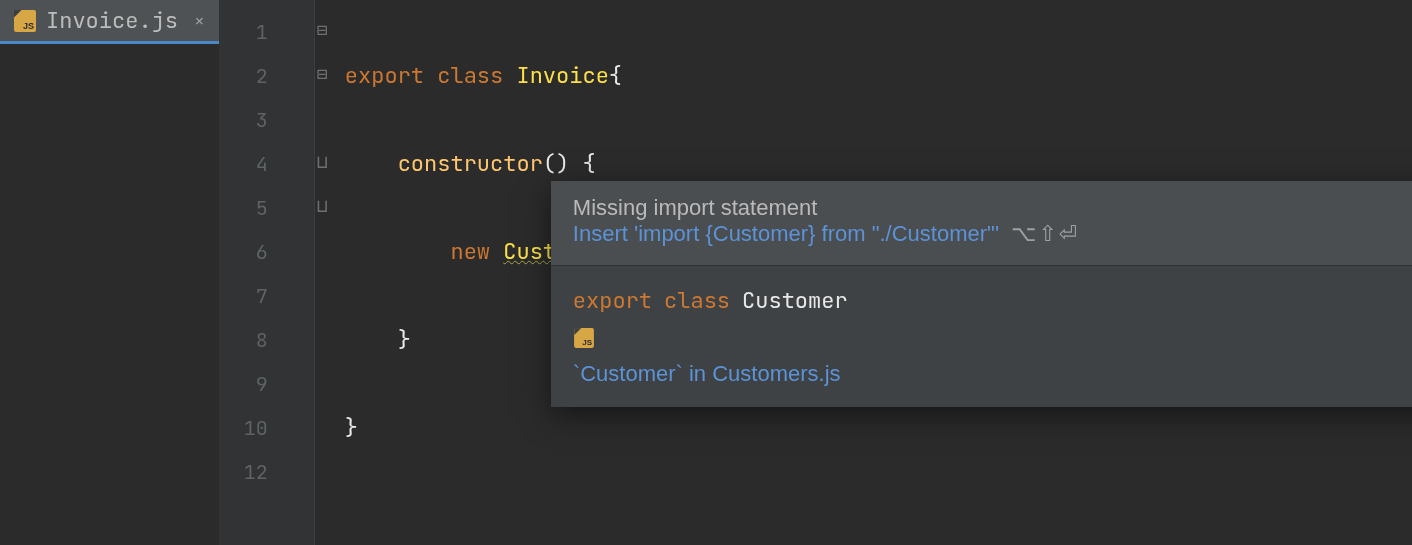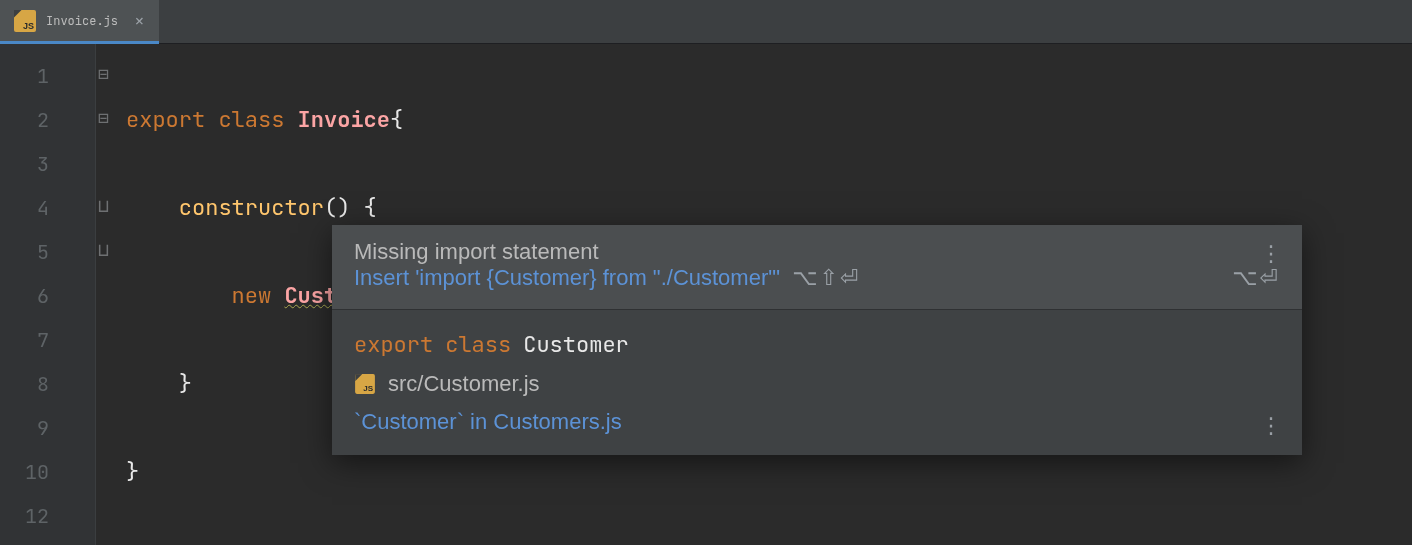--- a/index.html
+++ b/index.html
@@ -1,31 +1,31 @@
 <!DOCTYPE html>
 <html><head>
 <meta charset="utf-8">
 <style>
   * { margin:0; padding:0; box-sizing:border-box; }
   html,body { width:1412px; height:545px; background:#2b2b2b; font-family:'JetBrains Mono','Consolas','Menlo',monospace; font-size:22px; overflow:hidden; }
-  .editor { display:flex; flex-direction:column; height:100%; }
+  .editor { display:flex; flex-direction:row; height:100%; }
   .tabbar { display:flex; background:#3c3f41; height:44px; border-bottom:1px solid #1e1f22; }
   .tab { display:flex; align-items:center; background:#4e5254; padding:0 14px; gap:10px; color:#bcbcbc; border-bottom:3px solid #4a88c7; height:44px; cursor:pointer; }
-  .tab .fname { font-size:12px; color:#bcbcbc; }
+  .tab .fname { font-size:22px; color:#bcbcbc; }
   .js-icon { width:22px; height:22px; position:relative; background:#d7a645; border-radius:2px; display:flex; align-items:flex-end; justify-content:flex-end;}
   .js-icon .fold { position:absolute; top:0; left:0; width:8px; height:8px; background:#3c3f41; clip-path:polygon(0 0,100% 0,0 100%);}
   .js-icon .txt { font:700 9px sans-serif; color:#2b2b2b; padding:0 2px 1px 0;}
   .close-x { font-size:18px; color:#9aa0a6; margin-left:6px; }
   .body { flex:1; display:flex; position:relative; background:#2b2b2b;}
   .gutter { width:96px; background:#313335; color:#5e6366; font-size:20px; text-align:right; padding-top:10px; padding-right:46px; line-height:44px; border-right:1px solid #3b3e40;}
   .foldcol { position:absolute; left:96px; top:0; width:22px; }
   .fold { position:absolute; color:#6e7072; font-size:18px; left:2px;}
   .code { padding:10px 0 0 30px; line-height:44px; white-space:pre; font-size:22px;}
   .kw { color:#cc7832; }
-  .id { color:#fca5a5;font-weight:bold; }
+  .id { color:#fde047; }
   .fn { color:#ffc66d; }
   .pn { color:#e8e8e8;}
   .warn { text-decoration: underline wavy #a9a74f; text-decoration-thickness:1px; }
   
   .popup { position:absolute; left:332px; top:181px; width:970px; background:#3f4244; box-shadow:0 8px 28px rgba(0,0,0,.5); font-family:-apple-system,'Segoe UI',sans-serif; font-size:22px; color:#bababa;}
   .popup .sect1 { background:#4b4e50; padding:14px 22px 18px 22px; }
   .popup .title { color:#bababa; }
   .popup .action-row { display:flex; align-items:flex-start; gap:12px;}
   .popup .link { color:#5c92d6; cursor:pointer;}
   .popup .sc { color:#9aa0a6; font-size:22px; letter-spacing:2px;}
@@ -99,21 +99,20 @@
         <div class="row" style="font-family:'JetBrains Mono',monospace">
           <span class="kw2">export </span>
             <span class="kw2">class </span>
             <span class="id2">Customer</span>
         </div>
         <div class="row">
           <span class="js-icon" style="transform:scale(.9)">
               <span class="fold"></span>
               <span class="txt">JS</span>
             </span>
-          <span>src/Customer.js</span>
         </div>
         <div class="row">
           <span class="link">`Customer` in Customers.js</span>
         </div>
       </div>
       <span class="more-ico more2">⋮</span>
     </div>
 
   </div>
 </div>

